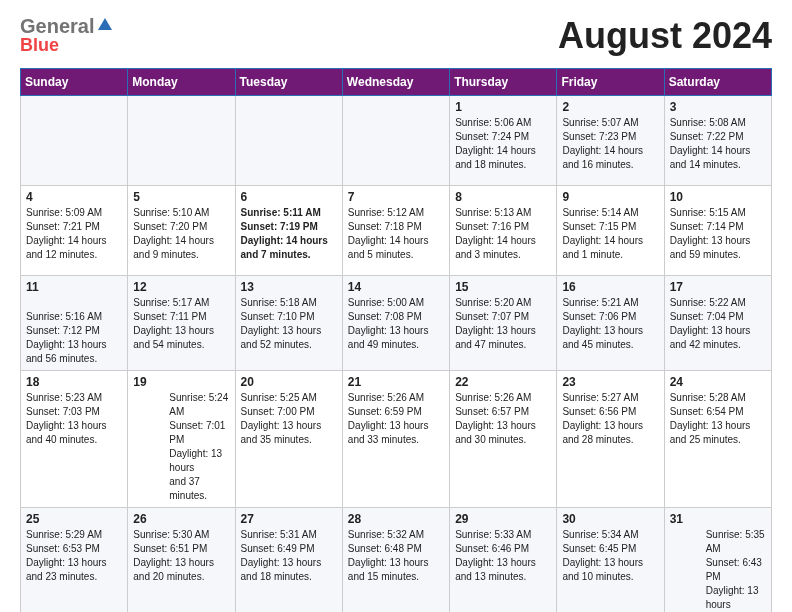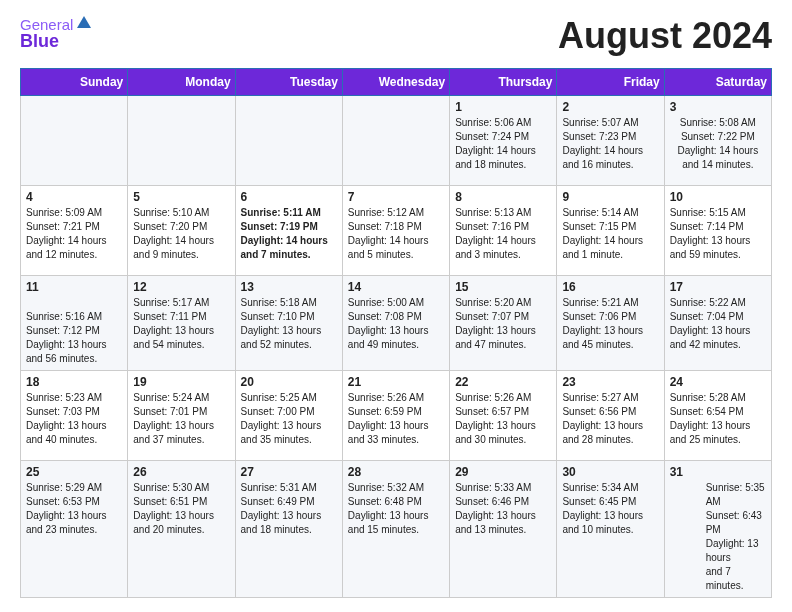--- a/index.html
+++ b/index.html
@@ -15,29 +15,29 @@
       justify-content: space-between;
       align-items: flex-start;
       margin-bottom: 12px;
     }
     .logo {
       display: flex;
       flex-direction: column;
       align-items: flex-start;
     }
     .logo-general {
-      font-size: 15px;
-      font-weight: normal;
-      color: #8b5cf6;
+      font-size: 20px;
+      font-weight: bold;
+      color: #737373;
       line-height: 1;
     }
     .logo-blue {
       font-size: 18px;
       font-weight: bold;
-      color: #6d28d9;
+      color: #ef4444;
       line-height: 1;
     }
     .title-block {
       text-align: center;
     }
     .month-title {
       font-size: 36px;
       font-weight: bold;
       color: #222;
       line-height: 1.1;
@@ -46,26 +46,26 @@
       font-size: 16px;
       color: #444;
       margin-top: 2px;
     }
     table {
       width: 100%;
       border-collapse: collapse;
       table-layout: fixed;
     }
     thead tr th {
-      background-color: #6d28d9;
+      background-color: #701a75;
       color: #fff;
       font-size: 12px;
       font-weight: bold;
       padding: 6px 4px;
-      text-align: right;
+      text-align: left;
       border: 1px solid #2a6db5;
     }
     tbody tr td {
       border: 1px solid #ccc;
       vertical-align: top;
       padding: 4px 5px;
       font-size: 10.5px;
       color: #222;
       height: 90px;
       background: #fff;
@@ -135,21 +135,21 @@
         </td>
         <td>
           <div class="day-number">2</div>
           <div class="cell-info" style="white-space: pre-line;">Sunrise: 5:07 AM
 Sunset: 7:23 PM
 Daylight: 14 hours
 and 16 minutes.</div>
         </td>
         <td>
           <div class="day-number">3</div>
-          <div class="cell-info" style="white-space: pre-line; text-align: center;">Sunrise: 5:08 AM
+          <div class="cell-info" style="white-space: pre-line;">Sunrise: 5:08 AM
 Sunset: 7:22 PM
 Daylight: 14 hours
 and 14 minutes.</div>
         </td>
       </tr>
       <tr>
         <td>
           <div class="day-number">4</div>
           <div class="cell-info" style="white-space: pre-line;">Sunrise: 5:09 AM
 Sunset: 7:21 PM
@@ -253,21 +253,21 @@
       <tr>
         <td>
           <div class="day-number">18</div>
           <div class="cell-info" style="white-space: pre-line;">Sunrise: 5:23 AM
 Sunset: 7:03 PM
 Daylight: 13 hours
 and 40 minutes.</div>
         </td>
         <td>
           <div class="day-number">19</div>
-          <div class="cell-info" style="white-space: pre-line;">Sunrise: 5:24 AM
+          <div class="cell-info" style="white-space: pre-line; margin-left: 36px;">Sunrise: 5:24 AM
 Sunset: 7:01 PM
 Daylight: 13 hours
 and 37 minutes.</div>
         </td>
         <td>
           <div class="day-number">20</div>
           <div class="cell-info" style="white-space: pre-line;">Sunrise: 5:25 AM
 Sunset: 7:00 PM
 Daylight: 13 hours
 and 35 minutes.</div>

